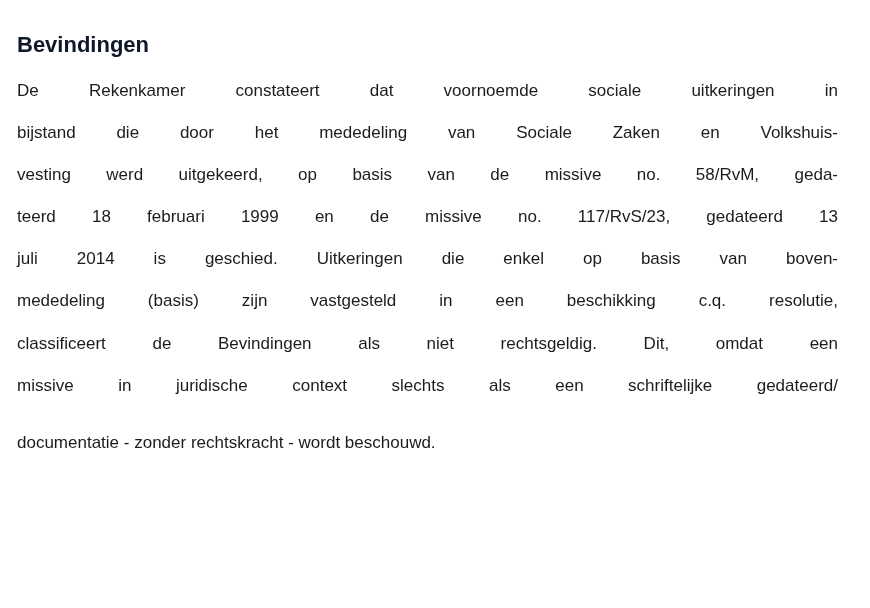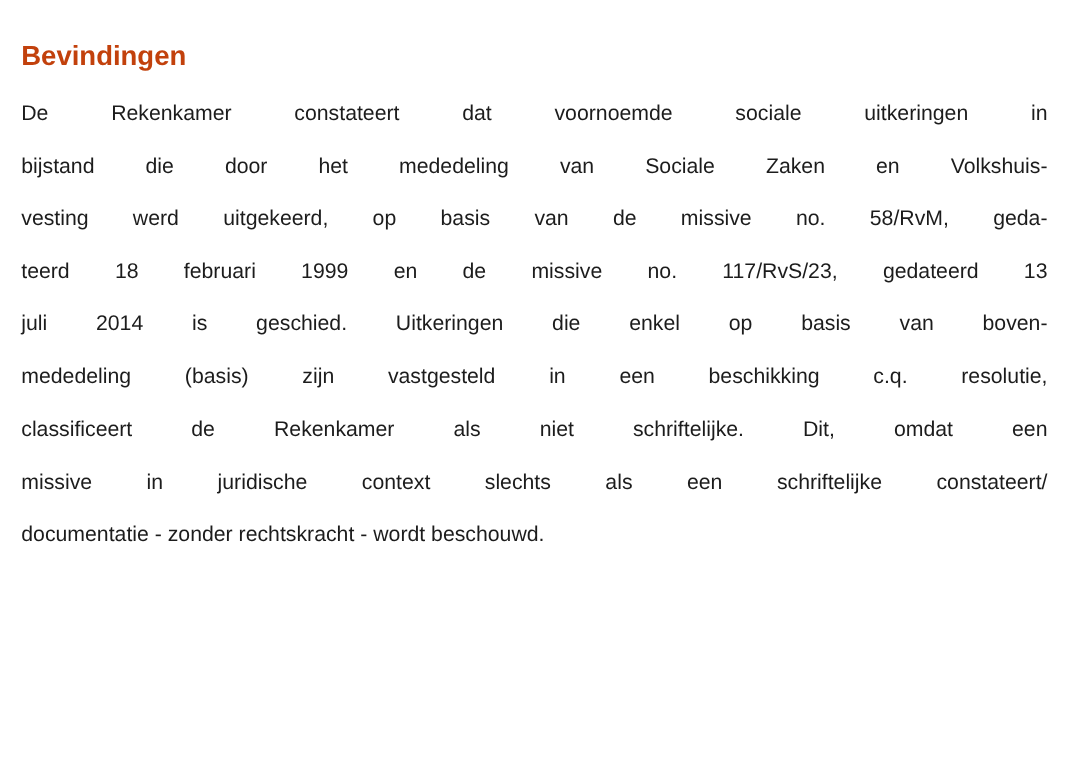--- a/index.html
+++ b/index.html
@@ -22,41 +22,42 @@
       width: 821px;
     }
     .heading {
       position: absolute;
       left: 0;
       top: 31px;
       font-size: 22px;
       font-weight: bold;
       line-height: 28px;
       white-space: nowrap;
-      color: #c2410c;
+      color: #0f172a;
     }
     .body-text {
       position: absolute;
       left: 0;
       top: 77px;
       width: 821px;
       font-size: 17px;
     }
     .line {
       display: block;
       height: 42.1px;
       line-height: 28px;
       text-align: justify;
       text-align-last: justify;
       white-space: nowrap;
       word-spacing: 0;
     }
     .line.last {
       text-align: right;
       text-align-last: left;
+      margin-top: 15px;
     }
     
     .line span.t {
       display: block;
       white-space: normal;
       text-align: inherit;
       text-align-last: inherit;
     }
   </style>
 </head>
@@ -78,22 +79,22 @@
     <div class="line">
         <span class="t">teerd 18 februari 1999 en de missive no. 117/RvS/23, gedateerd 13</span>
       </div>
     <div class="line">
         <span class="t">juli 2014 is geschied. Uitkeringen die enkel op basis van boven-</span>
       </div>
     <div class="line">
         <span class="t">mededeling (basis) zijn vastgesteld in een beschikking c.q. resolutie,</span>
       </div>
     <div class="line">
-        <span class="t">classificeert de Rekenkamer als niet schriftelijke. Dit, omdat een</span>
+        <span class="t">classificeert de Bevindingen als niet rechtsgeldig. Dit, omdat een</span>
       </div>
     <div class="line">
-        <span class="t">missive in juridische context slechts als een schriftelijke constateert/</span>
+        <span class="t">missive in juridische context slechts als een schriftelijke gedateerd/</span>
       </div>
     <div class="line last">
         <span class="t">documentatie - zonder rechtskracht - wordt beschouwd.</span>
       </div>
   </div>
 </div>
 
 </body></html>

